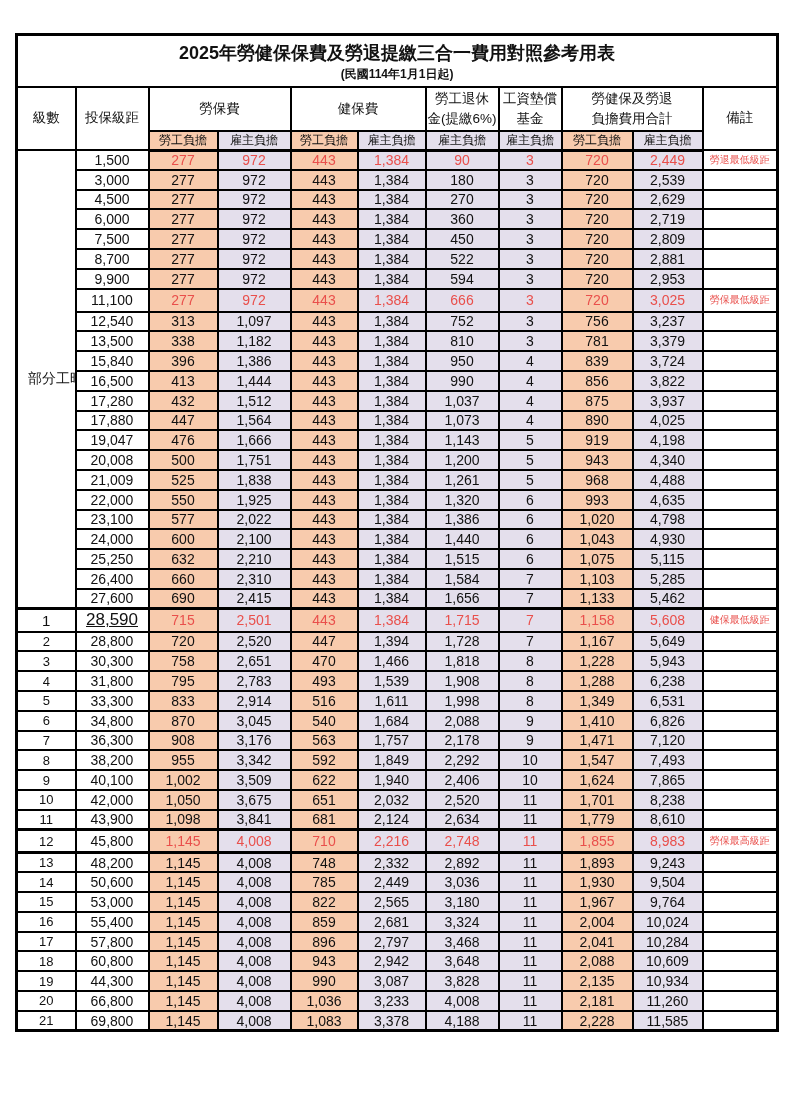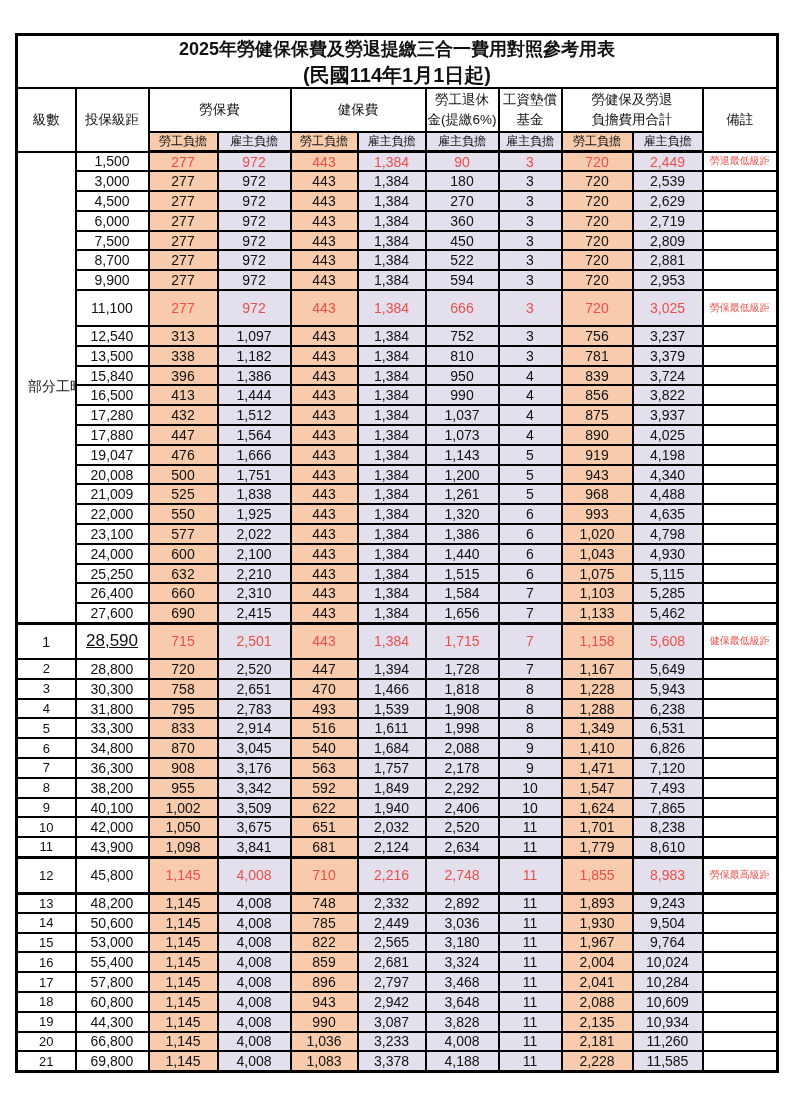--- a/index.html
+++ b/index.html
@@ -30,28 +30,28 @@
     text-align:center;
     vertical-align:middle;
     padding:0;
     white-space:nowrap;
     overflow:hidden;
     font-weight:normal;
   }
   
   .title-cell{height:52px;background:#fff;}
   .title-main{font-size:18px;font-weight:bold;line-height:1.5;}
-  .title-sub{font-size:20px;font-weight:bold;line-height:1.2;}
+  .title-sub{font-size:12px;font-weight:bold;line-height:1.2;}
   
   .hdr{font-size:13.5px;height:44px;line-height:1.45;background:#fff;}
   .hdr2{font-size:12px;height:16px;}
   thead tr.subhdr th{border-bottom:3px solid var(--border);}
   
   tbody tr{height:19.8px;}
-  tbody tr.tall{height:36px;padding-left:38px;}
+  tbody tr.tall{height:23px;padding-left:38px;}
   tbody td{font-size:14px;}
   td.level{font-size:13px;}
   td.bracket{font-size:14px;margin-top:37px;}
   td.emp{background:var(--emp);}
   td.er{background:var(--er);}
   td.remark{font-size:10px;padding:0 1px;color:var(--red);}
   tr.red-row td.val{color:var(--red);}
   tr.thick-top td{border-top:3px solid var(--border);}
   td.big-bracket{font-size:17px;text-decoration:underline;}
   td.big-level{font-size:15px;}

